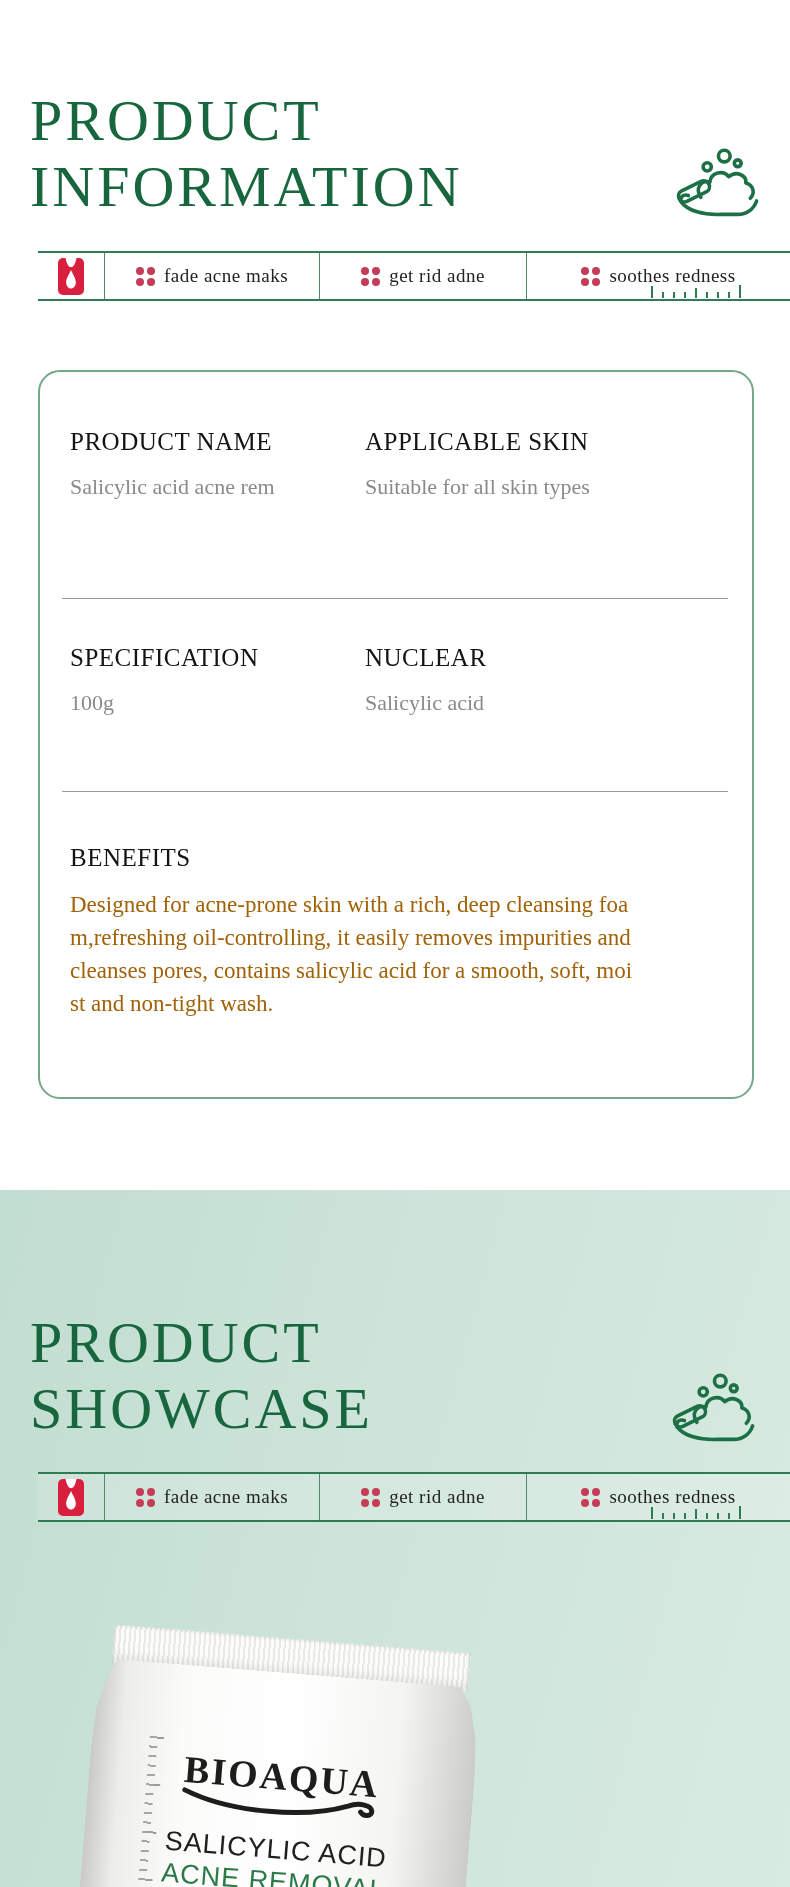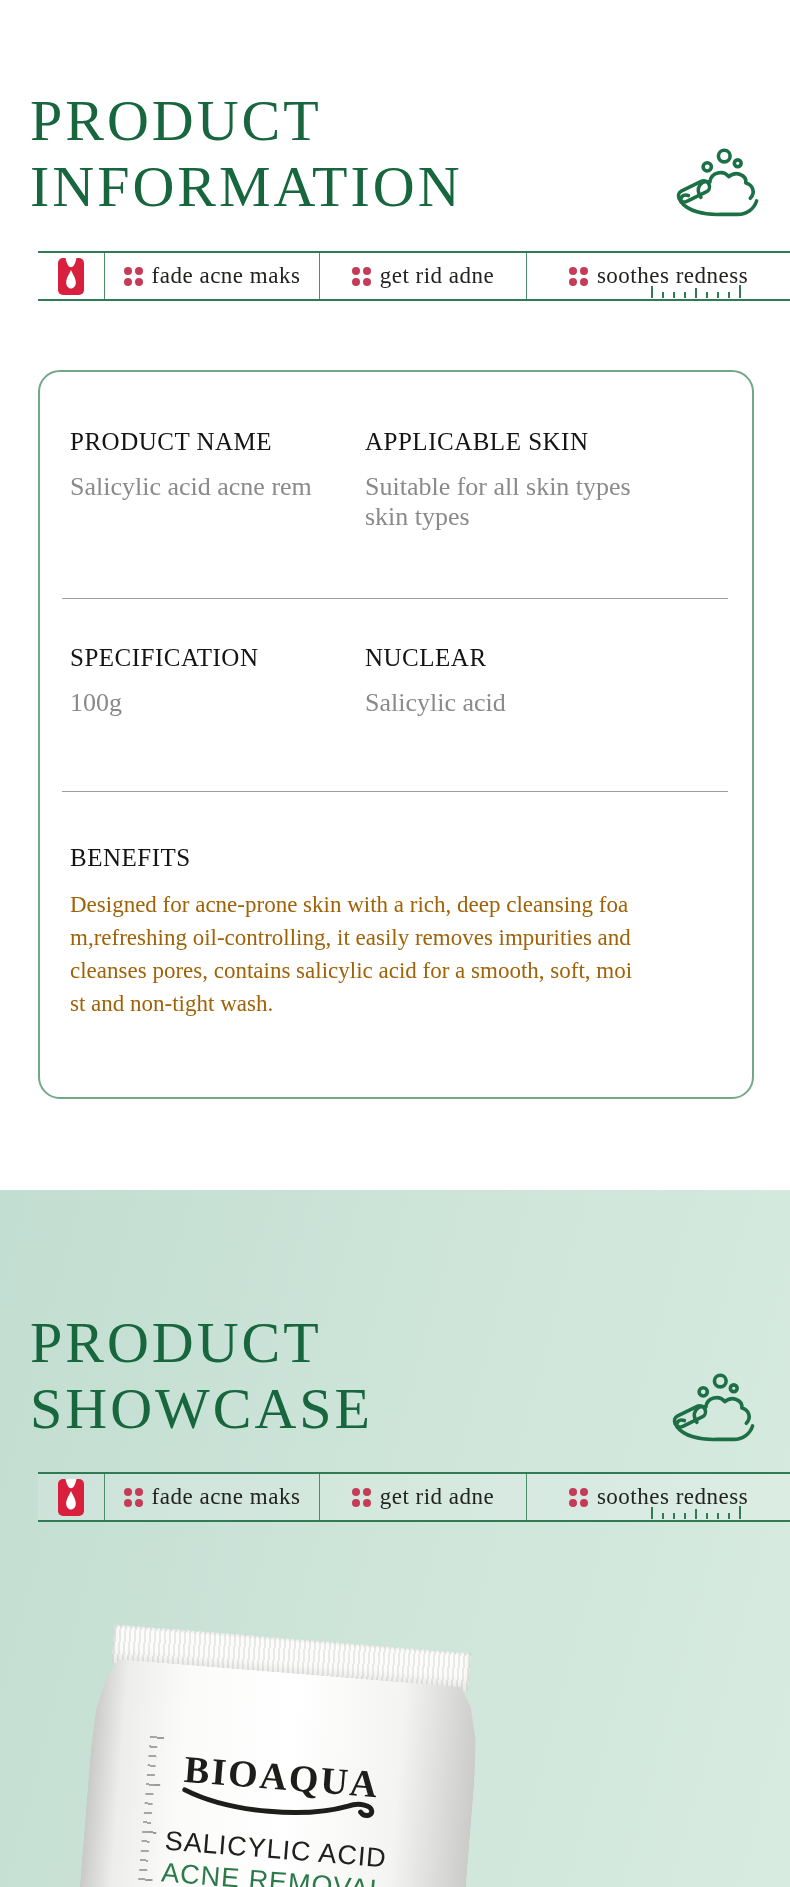--- a/index.html
+++ b/index.html
@@ -22,32 +22,32 @@
   }
   .fcell{
     display:flex;align-items:center;justify-content:center;gap:9px;
     border-left:1px solid #4d8c6a;
   }
   .fcell:first-child{border-left:none;}
   .cell-logo{width:66px;}
   .cell-a{width:214px;}
   .cell-b{width:206px;}
   .cell-c{flex:1;}
-  .flabel{font-size:23px;color:#222320;letter-spacing:0.5px;white-space:nowrap;}
+  .flabel{font-size:19px;color:#222320;letter-spacing:0.5px;white-space:nowrap;}
   .dots{display:grid;grid-template-columns:8px 8px;grid-gap:3px;width:19px;}
   .dots i{width:8px;height:8px;border-radius:50%;background:#c43c58;display:block;}
   .ruler{position:absolute;right:49px;bottom:1px;display:flex;align-items:flex-end;gap:9px;}
   .ruler i{display:block;width:2px;background:#2f7b53;}
   
   .card{
     position:absolute;left:38px;top:370px;width:712px;height:725px;
     border:2px solid #74a788;border-radius:22px;background:#fff;
   }
   .chead{position:absolute;font-size:25px;color:#141414;letter-spacing:0.5px;white-space:nowrap;}
-  .cval{position:absolute;font-size:26px;line-height:30px;color:#8a8a8a;white-space:nowrap;}
+  .cval{position:absolute;font-size:22px;line-height:30px;color:#8a8a8a;white-space:nowrap;}
   .col-l{left:30px;}
   .col-r{left:325px;}
   .cdiv{position:absolute;left:22px;width:666px;height:1px;background:#9c9c9c;}
   .benefits-p{position:absolute;left:30px;font-size:23px;line-height:33px;color:#a16207;white-space:nowrap;}
   
   .showcase{
     position:absolute;left:0;top:1190px;width:790px;height:697px;overflow:hidden;
     background:linear-gradient(105deg,#c2ddd1 0%,#cde4d9 45%,#d8ebe1 100%);
   }
   .showcase .fbar{background:rgba(255,255,255,0.15);}
@@ -159,21 +159,20 @@
 </div>
 
 <div class="card">
   <div class="chead col-l" style="top:56px;">PRODUCT NAME</div>
   <div class="chead col-r" style="top:56px;">APPLICABLE SKIN</div>
   <div class="cval col-l" style="top:100px;">
     <div>Salicylic acid acne rem</div>
   </div>
   <div class="cval col-r" style="top:100px;">
     <div>Suitable for all skin types</div>
-    <div>skin types</div>
   </div>
 
   <div class="cdiv" style="top:226px;"></div>
 
   <div class="chead col-l" style="top:272px;">SPECIFICATION</div>
   <div class="chead col-r" style="top:272px;">NUCLEAR</div>
   <div class="cval col-l" style="top:316px;">100g</div>
   <div class="cval col-r" style="top:316px;">Salicylic acid</div>
 
   <div class="cdiv" style="top:419px;"></div>

